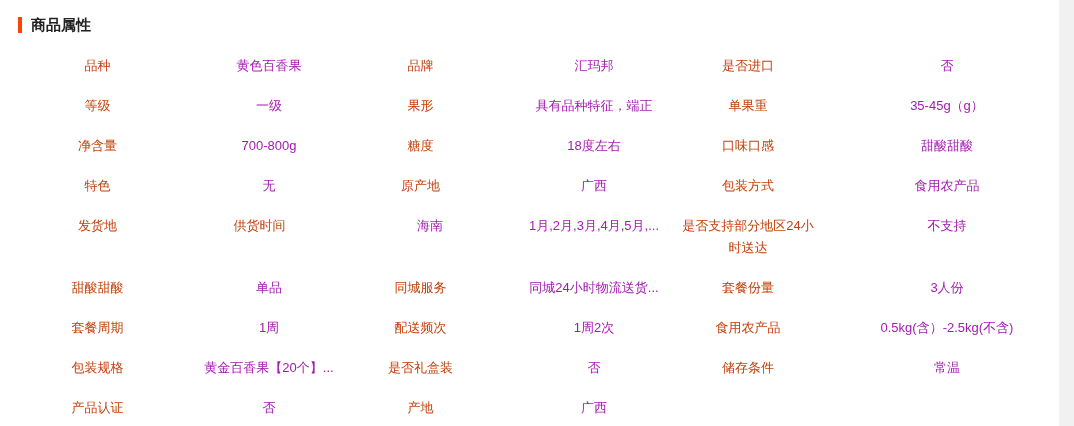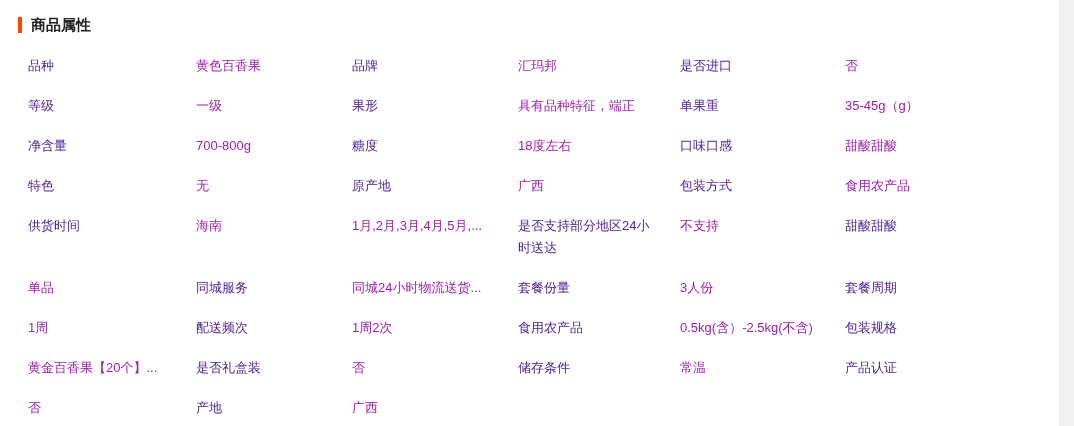--- a/index.html
+++ b/index.html
@@ -41,33 +41,33 @@
     grid-template-columns: 168px 156px 166px 162px 165px 1fr;
     align-content: start;
   }
   .attr-cell {
     font-size: 13px;
     line-height: 22px;
     margin-bottom: 18px;
     padding-right: 10px;
   }
   .attr-label {
-    color: #4c1d95;
+    color: #c2410c;
     padding-right: 29px;
   }
   .attr-value {
     color: #a21caf;
     white-space: nowrap;
     overflow: hidden;
   }
 </style>
 </head>
 <body style="background: rgb(241, 241, 241);">
 
-<div class="panel" style="background: rgb(255, 255, 255);">
+<div class="panel" style="background: rgb(255, 255, 255); text-align: center;">
   <div class="section-header">
     <span class="accent-bar" style="background: rgb(255, 68, 0);"></span>
     <span class="section-title">商品属性</span>
   </div>
   <div class="attr-table">
       <div class="attr-cell attr-label">品种</div>
       <div class="attr-cell attr-value">黄色百香果</div>
       <div class="attr-cell attr-label">品牌</div>
       <div class="attr-cell attr-value">汇玛邦</div>
       <div class="attr-cell attr-label">是否进口</div>
@@ -83,20 +83,21 @@
       <div class="attr-cell attr-label">糖度</div>
       <div class="attr-cell attr-value">18度左右</div>
       <div class="attr-cell attr-label">口味口感</div>
       <div class="attr-cell attr-value">甜酸甜酸</div>
       <div class="attr-cell attr-label">特色</div>
       <div class="attr-cell attr-value">无</div>
       <div class="attr-cell attr-label">原产地</div>
       <div class="attr-cell attr-value">广西</div>
       <div class="attr-cell attr-label">包装方式</div>
       <div class="attr-cell attr-value">食用农产品</div>
+      <div class="attr-cell attr-label">发货地</div>
       <div class="attr-cell attr-label">供货时间</div>
       <div class="attr-cell attr-value">海南</div>
       <div class="attr-cell attr-value">1月,2月,3月,4月,5月,...</div>
       <div class="attr-cell attr-label">是否支持部分地区24小时送达</div>
       <div class="attr-cell attr-value">不支持</div>
       <div class="attr-cell attr-label">甜酸甜酸</div>
       <div class="attr-cell attr-value">单品</div>
       <div class="attr-cell attr-label">同城服务</div>
       <div class="attr-cell attr-value">同城24小时物流送货...</div>
       <div class="attr-cell attr-label">套餐份量</div>

